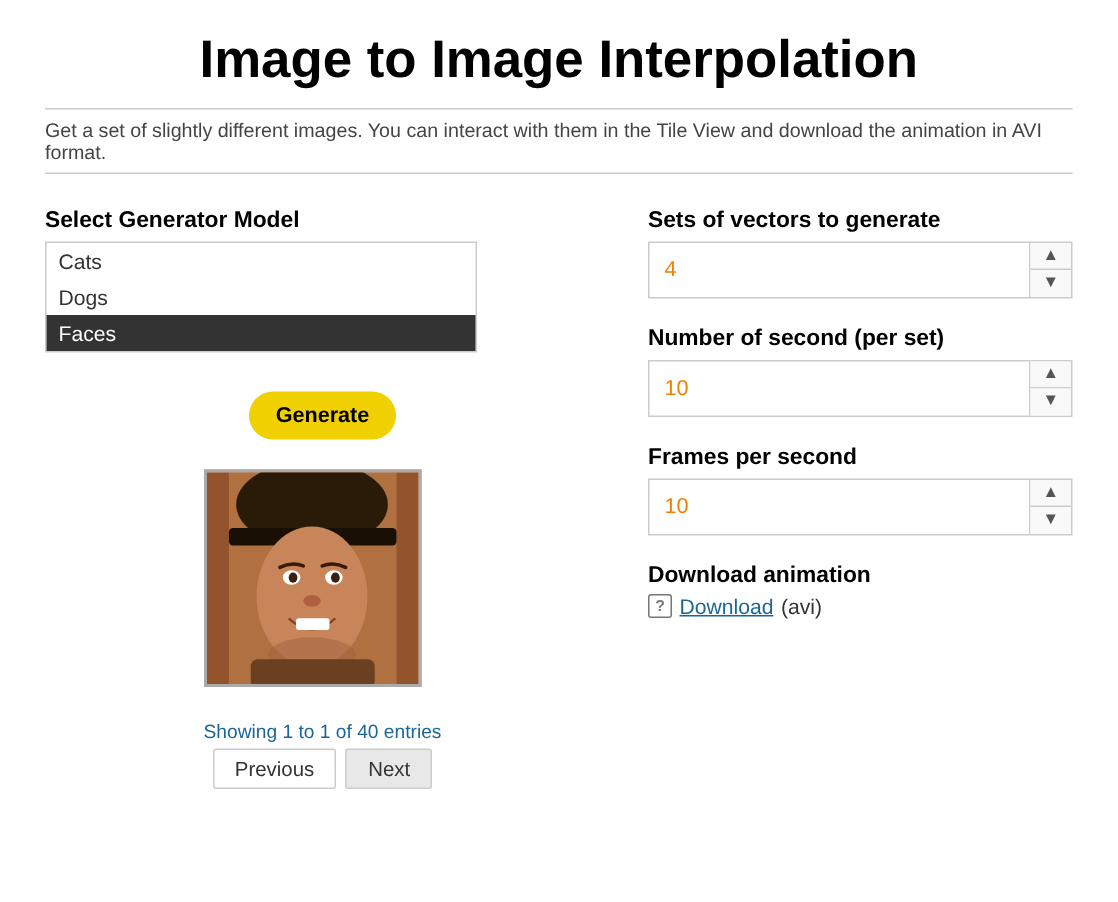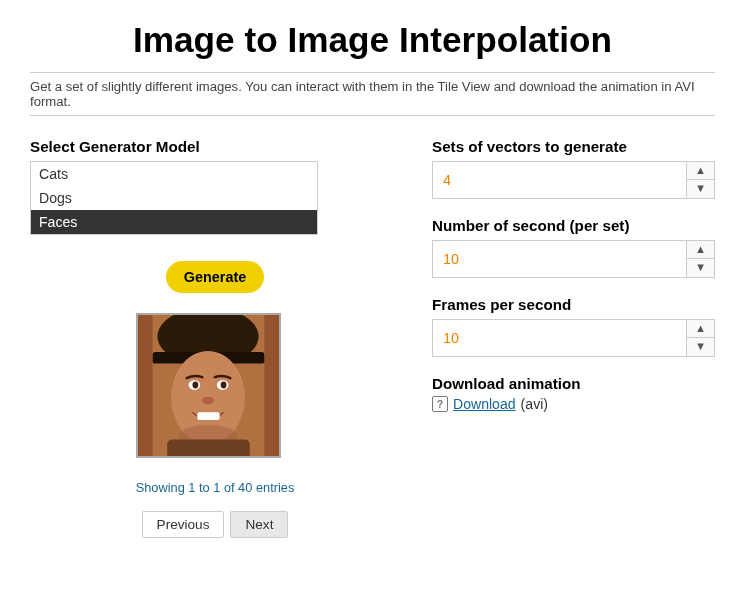--- a/index.html
+++ b/index.html
@@ -101,21 +101,21 @@
     .showing-text {
       font-size: 0.8em;
       color: #1a6696;
       margin-top: 22px;
       text-align: center;
     }
 
     .pagination-row {
       display: flex;
       gap: 6px;
-      margin-top: 16px;
+      margin-top: 4px;
       justify-content: center;
     }
 
     .page-btn {
       border: 1px solid #ccc;
       background: #fff;
       padding: 5px 14px;
       font-size: 0.85em;
       cursor: pointer;
       border-radius: 2px;

